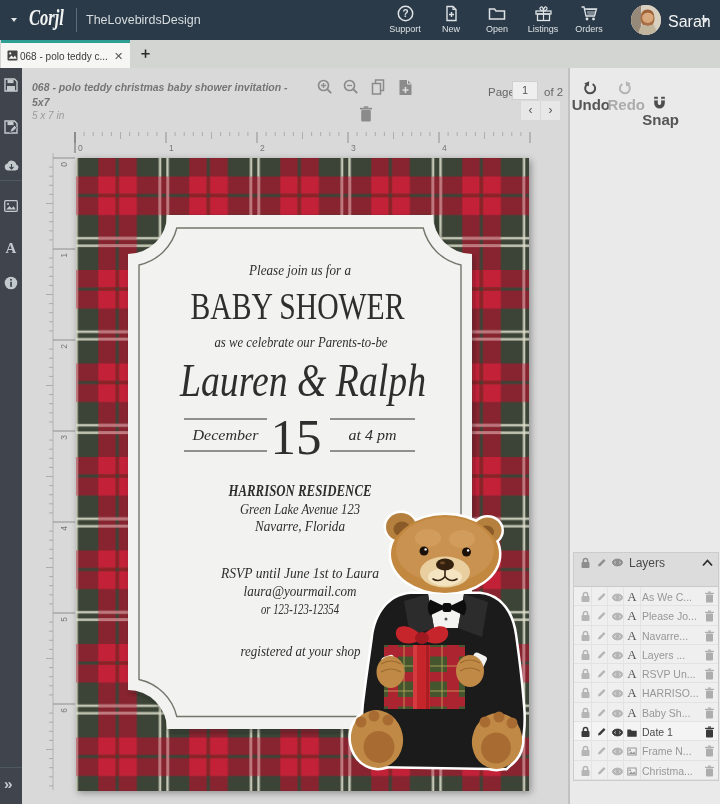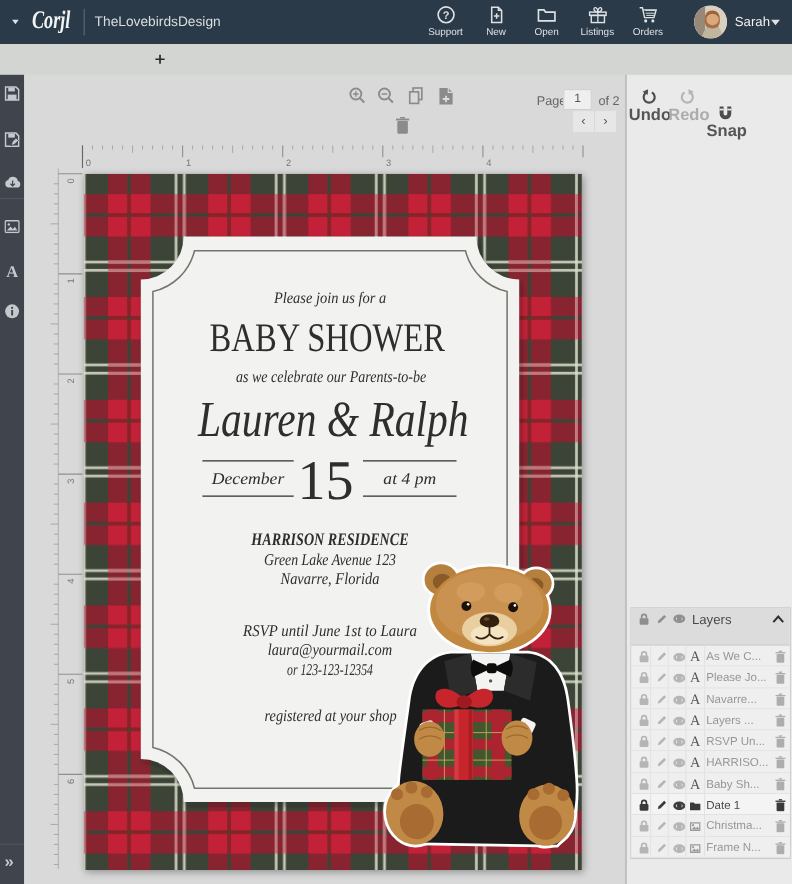--- a/index.html
+++ b/index.html
@@ -8,21 +8,21 @@
 
   
   #navbar { position:absolute; left:0; top:0; width:720px; height:40px; background:#2b3a48; }
   #nav-caret { position:absolute; left:11px; top:18px; width:0; height:0; border-left:3.5px solid transparent; border-right:3.5px solid transparent; border-top:4.5px solid #dfe3e5; }
   #logo { position:absolute; left:29px; top:5px; color:#f2f4f4; font-family:"Liberation Serif", serif; font-style:italic; font-weight:bold; font-size:23px; transform:scaleX(0.72); transform-origin:0 0; }
   #nav-sep { position:absolute; left:76px; top:8px; width:1px; height:24px; background:#5a6d79; }
   #shopname { position:absolute; left:86px; top:13px; color:#d7dde0; font-size:12.5px; }
   .navitem { position:absolute; top:5px; width:44px; text-align:center; color:#dde2e5; font-size:9px; }
   .navitem svg { display:block; margin:0 auto 2px auto; }
   #avatar { position:absolute; left:631px; top:5px; width:30px; height:30px; border-radius:50%; overflow:hidden; background:#cec3b2; }
-  #sarah { position:absolute; left:668px; top:13px; color:#f0f2f3; font-size:12px; }
+  #sarah { position:absolute; left:668px; top:13px; color:#f0f2f3; font-size:16px; }
   #sarah-caret { position:absolute; left:701px; top:18px; width:0; height:0; border-left:4px solid transparent; border-right:4px solid transparent; border-top:5px solid #dfe3e5; }
 
   
   #tabbar { position:absolute; left:0; top:40px; width:720px; height:28px; background:#d3d5d2; }
   #tab1 { position:absolute; left:1px; top:0; width:129px; height:28px; background:#f6f6f4; border-top:3px solid #2e9f92; }
   #tab1 .ticon { position:absolute; left:6px; top:7px; }
   #tab1 .tlabel { position:absolute; left:19px; top:8px; font-size:10px; color:#3a3a3a; white-space:nowrap; }
   #tab1 .tclose { position:absolute; left:113px; top:7px; font-size:11px; color:#555; }
   #tabplus { position:absolute; left:138px; top:4px; font-size:15px; font-weight:bold; color:#2b2b2b; }
 
@@ -148,20 +148,29 @@
       <circle cx="16.8" cy="12.5" r="5.6" fill="#d9a87c"></circle>
       <path d="M11 10.5 q5.8 -6 11.6 0 l-1 -3.5 q-4.8 -4.5 -9.6 0 Z" fill="#9e6337"></path>
       <path d="M12.8 16.5 q4 3.2 8 0 l-0.6 3.2 q-3.4 2.2 -6.8 0 Z" fill="#a8704a"></path>
     </svg>
   </div>
   <div id="sarah">Sarah</div>
   <div id="sarah-caret"></div>
 </div>
 
 <div id="tabbar">
+  <div id="tab1">
+    <svg class="ticon" width="11" height="11" viewBox="0 0 11 11">
+        <rect x="0.5" y="0.5" width="10" height="10" rx="1" fill="#444"></rect>
+        <circle cx="3.2" cy="3.4" r="1.1" fill="#f6f6f4"></circle>
+        <path d="M1.5 8.8 L4.5 5.5 L6.3 7.4 L8 5.6 L9.7 8.8 Z" fill="#f6f6f4"></path>
+      </svg>
+    <div class="tlabel">068 - polo teddy c...</div>
+    <div class="tclose">✕</div>
+  </div>
   <div id="tabplus">＋</div>
 </div>
 
 <div id="sidebar">
   <svg style="top:10px" width="14" height="14" viewBox="0 0 14 14">
       <path d="M1 1 h9.5 L13 3.5 V13 H1 Z" fill="none" stroke="#c3c9cd" stroke-width="1.4"></path>
       <rect x="3.5" y="1.5" width="6" height="3.6" fill="#c3c9cd"></rect>
       <rect x="3" y="8" width="8" height="5" fill="#c3c9cd"></rect>
     </svg>
   <svg style="top:52px" width="14" height="14" viewBox="0 0 14 14">
@@ -183,20 +192,23 @@
   <svg style="top:208px" width="14" height="14" viewBox="0 0 14 14">
       <circle cx="7" cy="7" r="6.3" fill="#c3c9cd"></circle>
       <rect x="6.2" y="5.8" width="1.7" height="5" fill="#39444c"></rect>
       <circle cx="7" cy="3.8" r="1" fill="#39444c"></circle>
     </svg>
   <div class="sep" style="top:699px"></div>
     <div id="sb-expand">››</div>
 </div>
 
 <div id="workarea">
+  <div id="doc-title">068 - polo teddy christmas baby shower invitation - 5x7
+    <div id="doc-size">5 x 7 in</div>
+  </div>
 
   <svg class="toolicon" style="left:295px; top:11px" width="16" height="16" viewBox="0 0 16 16">
       <circle cx="6.5" cy="6.5" r="5" fill="none" stroke="#8b8b8b" stroke-width="1.7"></circle>
       <path d="M10.2 10.2 L14.2 14.2" stroke="#8b8b8b" stroke-width="1.9"></path>
       <path d="M4 6.5 h5 M6.5 4 v5" stroke="#8b8b8b" stroke-width="1.3"></path>
     </svg>
   <svg class="toolicon" style="left:321px; top:11px" width="16" height="16" viewBox="0 0 16 16">
       <circle cx="6.5" cy="6.5" r="5" fill="none" stroke="#8b8b8b" stroke-width="1.7"></circle>
       <path d="M10.2 10.2 L14.2 14.2" stroke="#8b8b8b" stroke-width="1.9"></path>
       <path d="M4 6.5 h5" stroke="#8b8b8b" stroke-width="1.3"></path>
@@ -723,21 +735,21 @@
           </svg>
           <svg style="position:absolute;left:22px;top:4px" width="11" height="12" viewBox="0 0 11 12" fill="#b5b5b5">
             <use href="#i-pencil"></use>
           </svg>
           <svg style="position:absolute;left:38px;top:5px" width="11" height="11" viewBox="0 0 11 11" fill="#b5b5b5" stroke="#b5b5b5">
             <use href="#i-eye"></use>
           </svg>
           <svg style="position:absolute;left:52px;top:5px" width="12" height="11" viewBox="0 0 11 11" fill="#9a9a9a">
             <use href="#i-image"></use>
           </svg>
-          <div class="lname" style="color:#979797">Christma...</div>
+          <div class="lname" style="color:#979797">Frame N...</div>
           <svg style="position:absolute;left:130px;top:4px" width="11" height="12" viewBox="0 0 11 12" fill="#adadad">
             <use href="#i-trash"></use>
           </svg>
           <div class="csep" style="left:17px"></div>
           <div class="csep" style="left:33px"></div>
           <div class="csep" style="left:49px"></div>
           <div class="csep" style="left:66px"></div>
         </div>
         <div class="lrow">
           <svg style="position:absolute;left:6px;top:4px" width="11" height="12" viewBox="0 0 11 12" fill="#b5b5b5">
@@ -745,21 +757,21 @@
           </svg>
           <svg style="position:absolute;left:22px;top:4px" width="11" height="12" viewBox="0 0 11 12" fill="#b5b5b5">
             <use href="#i-pencil"></use>
           </svg>
           <svg style="position:absolute;left:38px;top:5px" width="11" height="11" viewBox="0 0 11 11" fill="#b5b5b5" stroke="#b5b5b5">
             <use href="#i-eye"></use>
           </svg>
           <svg style="position:absolute;left:52px;top:5px" width="12" height="11" viewBox="0 0 11 11" fill="#9a9a9a">
             <use href="#i-image"></use>
           </svg>
-          <div class="lname" style="color:#979797">Frame N...</div>
+          <div class="lname" style="color:#979797">Christma...</div>
           <svg style="position:absolute;left:130px;top:4px" width="11" height="12" viewBox="0 0 11 12" fill="#adadad">
             <use href="#i-trash"></use>
           </svg>
           <div class="csep" style="left:17px"></div>
           <div class="csep" style="left:33px"></div>
           <div class="csep" style="left:49px"></div>
           <div class="csep" style="left:66px"></div>
         </div>
       </div>
   </div>

